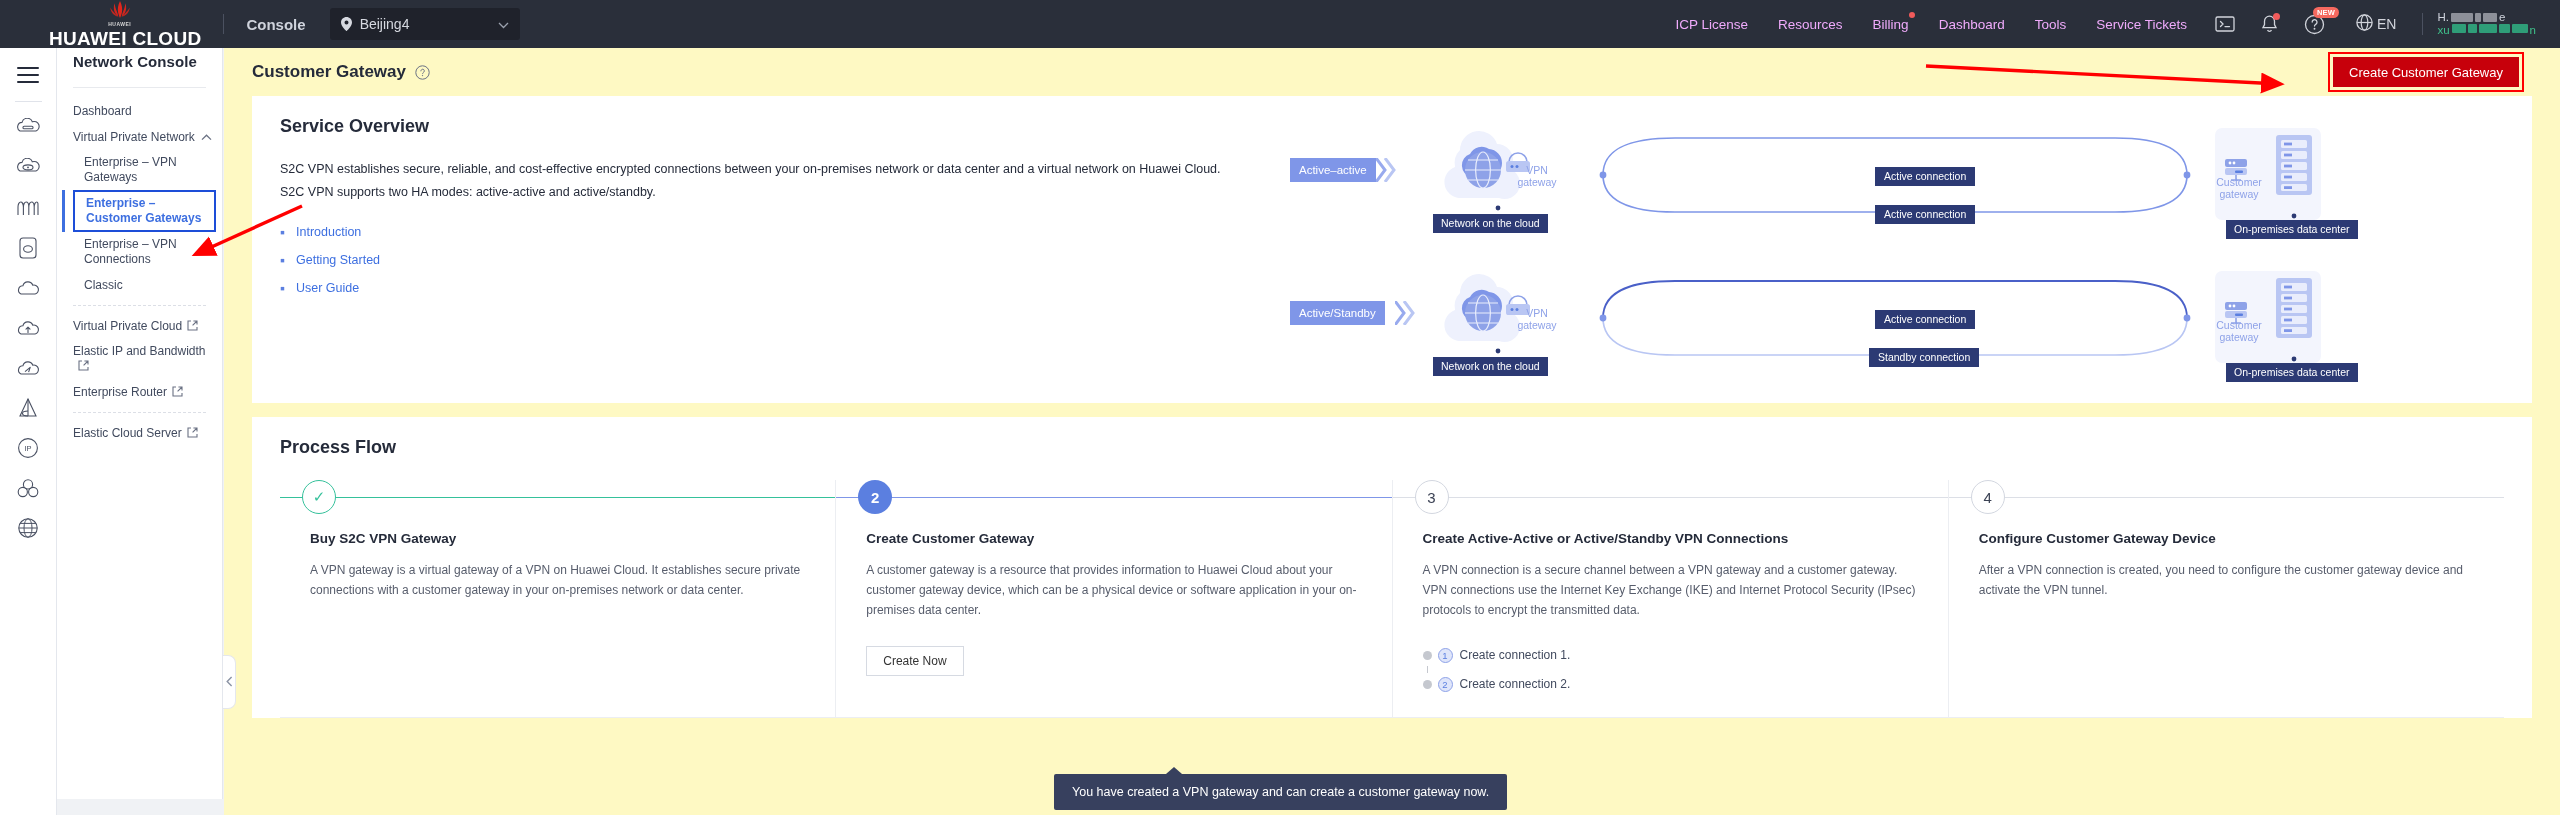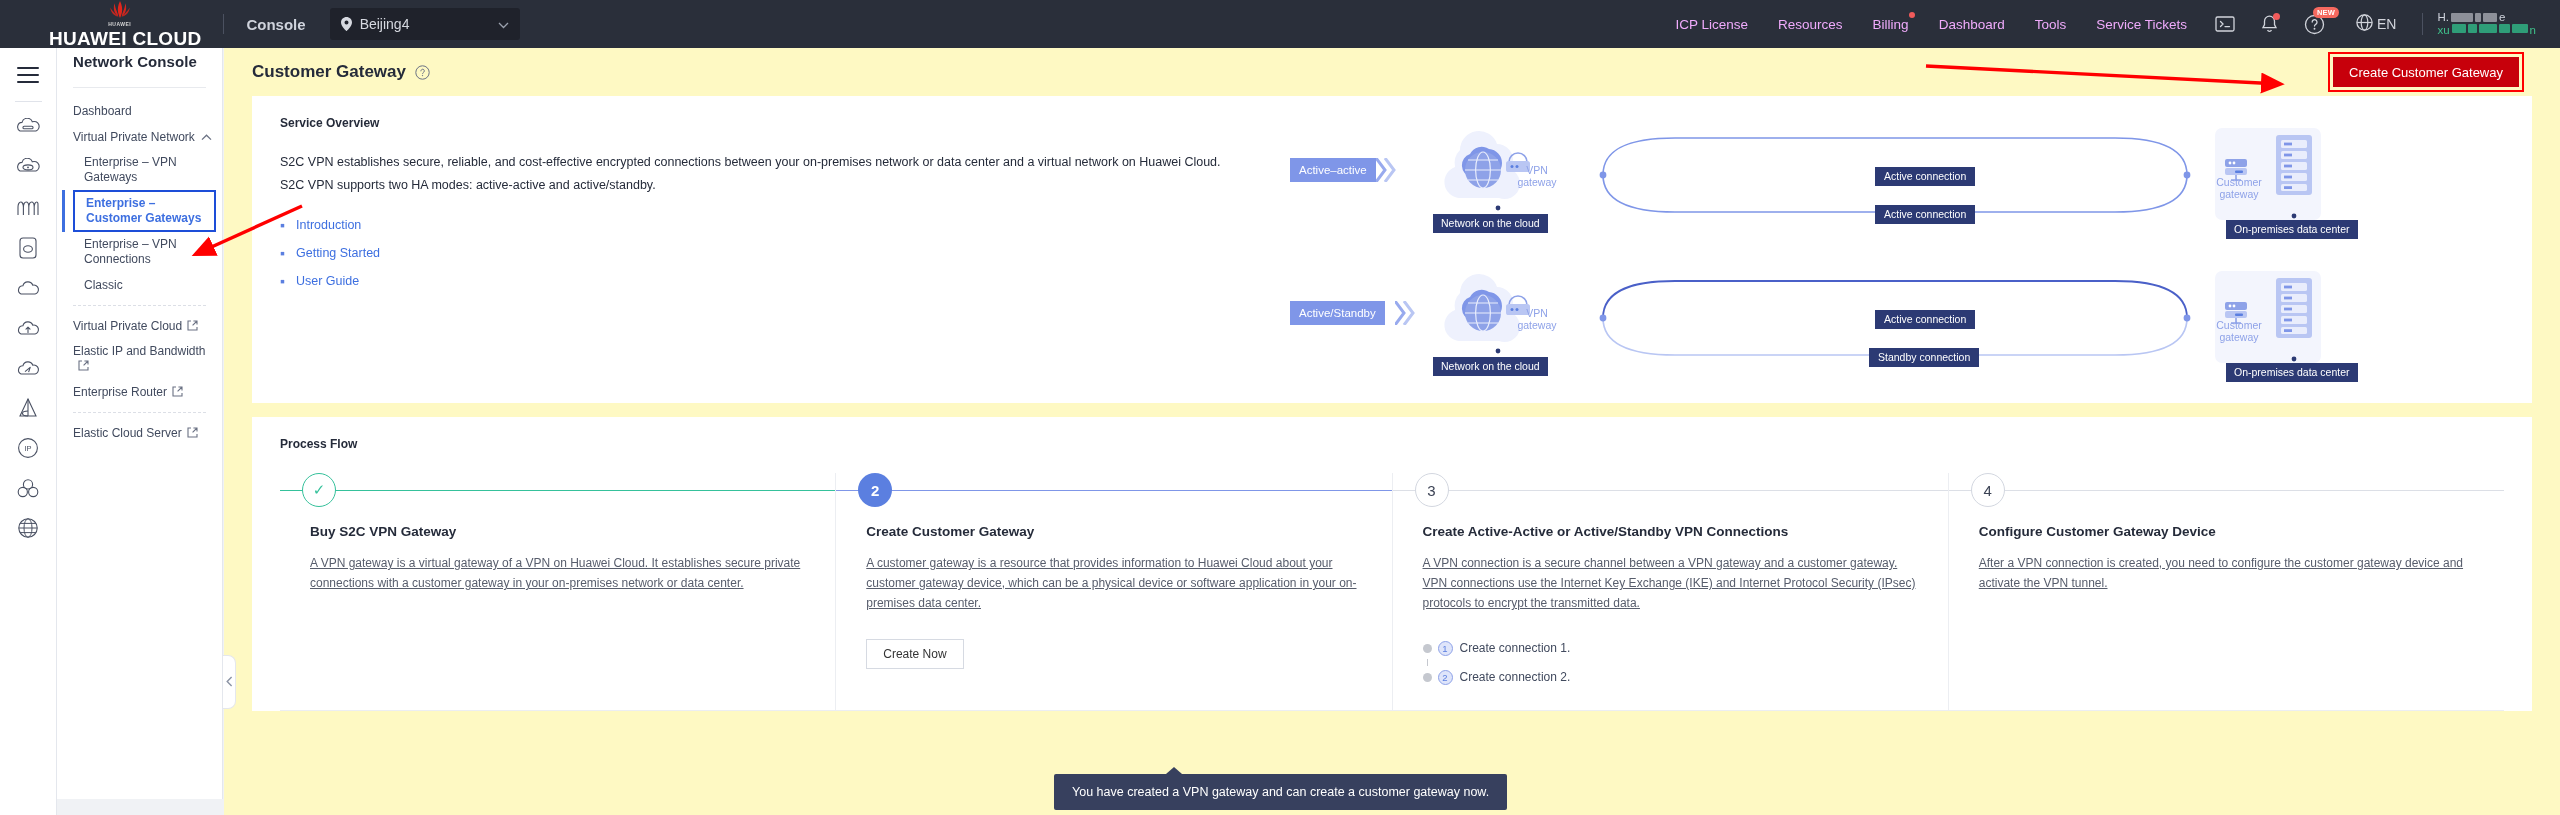--- a/index.html
+++ b/index.html
@@ -100,21 +100,21 @@
   .help-ico{ margin-left:9px; cursor:pointer; display:flex;}
   .cgbtn-wrap{ margin-left:auto; border:2px solid #ff0000; padding:3px; }
   .cgbtn{
     background:#c7000b; color:#fff; border:none; font-size:13px; height:30px;
     padding:0 16px; cursor:pointer; font-family:inherit; white-space:nowrap;
   }
 
   .card{ background:#fff; margin:0 28px 14px 28px; }
 
   
-  .sec-title{ font-size:12px; font-weight:bold; color:#252b3a; }
+  .sec-title{ font-size:18px; font-weight:bold; color:#252b3a; }
   .so-pad{ padding:20px 28px 22px 28px; display:flex; }
   .so-left{ width:1010px; flex:none; }
   .so-para{ font-size:12.5px; color:#252b3a; line-height:21px; margin-top:22px;}
   .so-para.p2{ margin-top:2px; }
   .so-links{ margin-top:22px; }
   .so-link{ display:flex; align-items:flex-start; margin-bottom:14px; }
   .so-link .bul{ color:#5b7fe0; font-size:14px; width:16px; line-height:14px;}
   .so-link a{ color:#3d6fe0; font-size:12.5px; text-decoration:none; cursor:pointer;}
 
   .so-right{ flex:1; position:relative; }
@@ -144,21 +144,21 @@
   
   .pf-pad{ padding:20px 28px 0 28px; }
   .pf-grid{ display:flex; margin-top:22px; padding-bottom:0; }
   .pf-col{ flex:1; border-right:1px solid #eceef2; border-bottom:1px solid #eceef2; position:relative; min-height:198px; padding:0 30px 22px 30px;}
   .pf-col:last-child{ border-right:none; }
   .pf-top{ position:relative; height:34px; }
   .pf-line{ position:absolute; left:-30px; right:-30px; top:17px; height:1px; }
   .pf-badge{ position:absolute; left:-8px; top:0; width:34px; height:34px; border-radius:50%;
     display:flex; align-items:center; justify-content:center; font-size:15px; z-index:3;}
   .pf-h{ font-size:13.5px; font-weight:bold; color:#252b3a; margin-top:17px; }
-  .pf-d{ font-size:12px; color:#575d6c; line-height:20px; margin-top:14px;text-decoration:underline; }
+  .pf-d{ font-size:12px; color:#575d6c; line-height:20px; margin-top:14px; }
   .pf-btn{
     margin-top:26px; height:30px; border:1px solid #d6dae2; background:#fff;
     font-size:12px; color:#333; padding:0 16px; cursor:pointer; font-family:inherit;
   }
   .pf-sublist{ margin-top:24px; }
   .pf-subrow{ display:flex; align-items:center; font-size:12px; color:#414a5e; height:22px;}
   .pf-subdot{ width:9px; height:9px; border-radius:50%; background:#c5c8cf; margin-right:6px; flex:none;}
   .pf-subnum{
     width:15px; height:15px; border-radius:50%; border:1px solid #8ea2e8; color:#5b7fe0;
     font-size:9.5px; display:flex; align-items:center; justify-content:center; margin-right:7px; flex:none;

